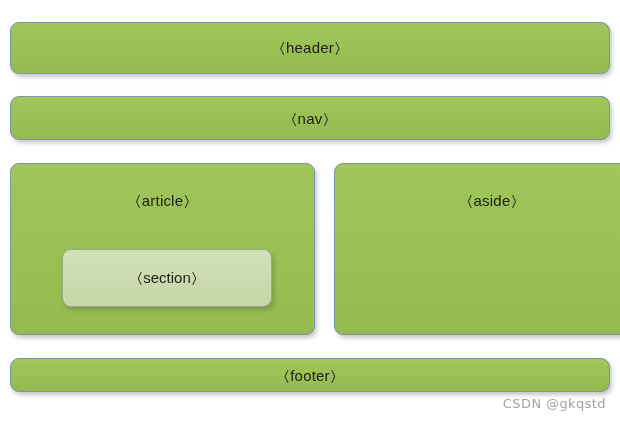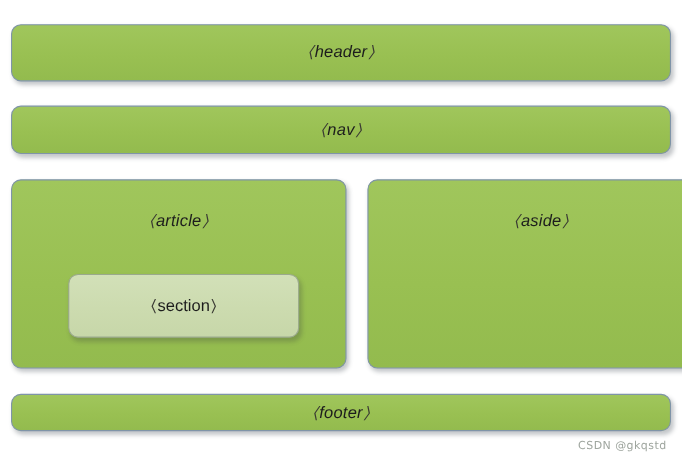--- a/index.html
+++ b/index.html
@@ -40,21 +40,20 @@
   }
 
   .box > .label {
     color: #1d1d1d;
     font-size: 15px;
     font-weight: 400;
     letter-spacing: 0.2px;
     line-height: 1;
     white-space: nowrap;
     user-select: none;
-    font-style: italic;
   }
 
   
   .label .ang {
     color: #3a3a33;
     font-size: 15px;
     font-weight: 300;
     padding: 0 1px;
   }
 
@@ -118,21 +117,21 @@
     background-image: linear-gradient(to bottom, #d2e0b8 0%, #ccdbaf 55%, #c7d7a9 100%);
     background-color: #ccdcaf;
   }
   #section-box .label { color: #1d1d1d; font-size: 15px; }
 
   
   #watermark {
     position: absolute;
     right: 14px;
     bottom: 10px;
-    font-size: 10px;
+    font-size: 13px;
     font-family: "DejaVu Sans", "Liberation Sans", sans-serif;
     color: rgba(120,130,120,0.72);
     letter-spacing: 0.4px;
     white-space: nowrap;
     user-select: none;
     z-index: 20;
   }
 </style>
 </head>
 <body>

